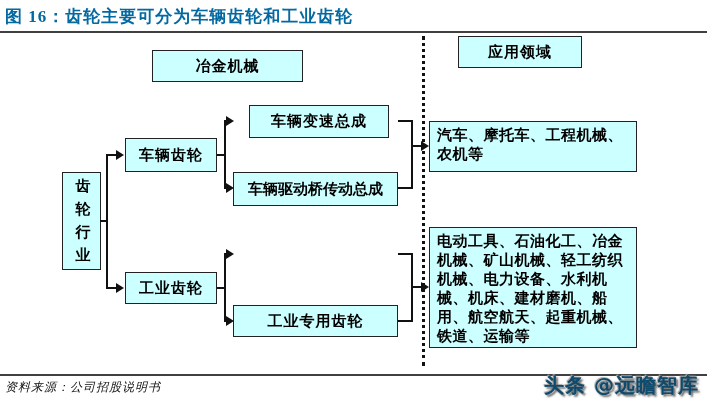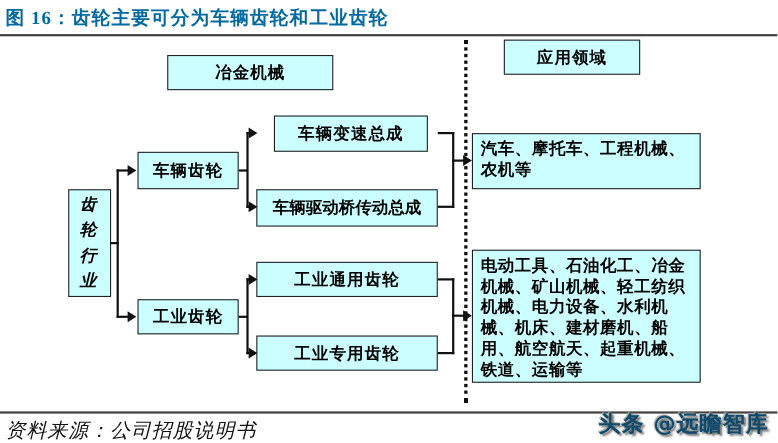--- a/index.html
+++ b/index.html
@@ -22,21 +22,21 @@
   .box {
     position:absolute; box-sizing:border-box;
     background:#ccffff; border:1.5px solid #222;
     display:flex; align-items:center; justify-content:center;
     font-weight:bold; color:#000; font-size:15px; letter-spacing:1px;
   }
   .box-header-product   { left:152px; top:50px;  width:151px; height:32px; }
   .box-header-app       { left:458px; top:36px;  width:124px; height:32px; }
   .box-root             { left:62px;  top:172px; width:39px;  height:98px; }
   .root-text            { display:block; width:18px; margin:0 auto; word-break:break-all;
-                          line-height:23px; text-align:left; letter-spacing:0;font-style:italic; }
+                          line-height:23px; text-align:right; letter-spacing:0; }
   .box-cat-vehicle      { left:125px; top:138px; width:92px;  height:34px; }
   .box-cat-industrial   { left:125px; top:272px; width:92px;  height:32px; }
   .box-prod-1           { left:249px; top:105px; width:140px; height:33px; }
   .box-prod-2           { left:233px; top:172px; width:165px; height:34px; letter-spacing:0; }
   .box-prod-3           { left:233px; top:238px; width:165px; height:32px; }
   .box-prod-4           { left:233px; top:305px; width:165px; height:32px; }
   .box-app {
     align-items:flex-start; justify-content:flex-start; text-align:left;
     font-size:15px; line-height:19px; padding:4px 7px; letter-spacing:0.5px;
   }
@@ -44,21 +44,21 @@
   .box-app-industrial   { left:429px; top:227px; width:208px; height:121px; }
   .ln { position:absolute; background:#111; }
   .ah {
     position:absolute; width:0; height:0;
     border-top:5px solid transparent; border-bottom:5px solid transparent;
     border-left:8px solid #111;
   }
   .source-note {
     position:absolute; left:5px; top:379px;
     font-family:"Liberation Serif","DejaVu Serif",serif; font-style:italic;
-    font-size:18px; color:#111; letter-spacing:1px;
+    font-size:12px; color:#111; letter-spacing:1px;
   }
   .watermark {
     position:absolute; right:8px; top:372px;
     font-size:20px; font-weight:bold; color:#0c4a6e; letter-spacing:1px;
     text-shadow:2px 2px 2px #666, -1px -1px 1px #aaa, 0 0 1px #888;
   }
 </style>
 </head>
 <body>
 
@@ -74,21 +74,20 @@
 
   <div class="box box-root">
     <span class="root-text">齿轮行业</span>
   </div>
 
   <div class="box box-cat-vehicle">车辆齿轮</div>
   <div class="box box-cat-industrial">工业齿轮</div>
 
   <div class="box box-prod-1">车辆变速总成</div>
   <div class="box box-prod-2">车辆驱动桥传动总成</div>
-  <div class="box box-prod-3">工业通用齿轮</div>
   <div class="box box-prod-4">工业专用齿轮</div>
 
   <div class="box box-app box-app-vehicle">汽车、摩托车、工程机械、农机等</div>
   <div class="box box-app box-app-industrial">电动工具、石油化工、冶金机械、矿山机械、轻工纺织机械、电力设备、水利机械、机床、建材磨机、船用、航空航天、起重机械、铁道、运输等</div>
 
   <div class="ln" style="left:100px;top:220px;width:8px;height:2px;"></div>
   <div class="ln" style="left:106px;top:154px;width:2px;height:135px;"></div>
   <div class="ln" style="left:106px;top:154px;width:11px;height:2px;"></div>
   <div class="ah" style="left:116px;top:150px;"></div>
   <div class="ln" style="left:106px;top:287px;width:11px;height:2px;"></div>

